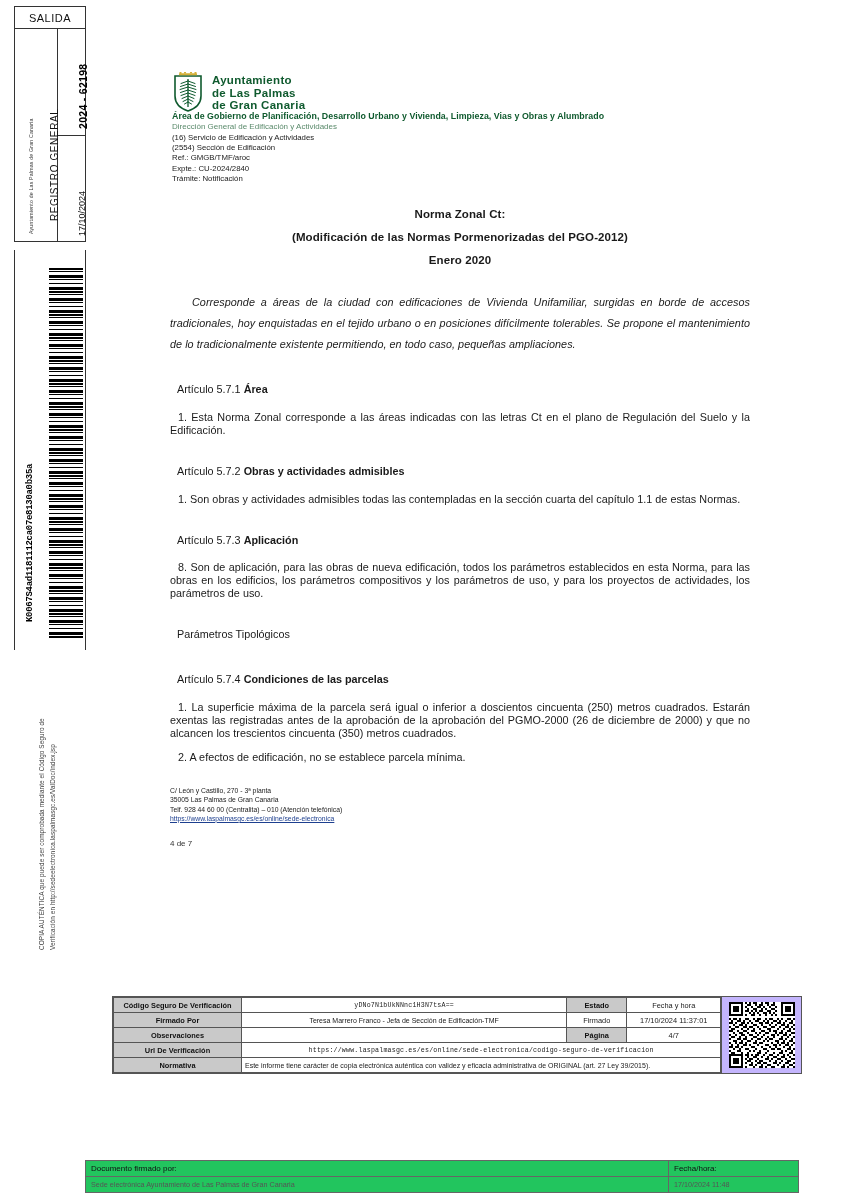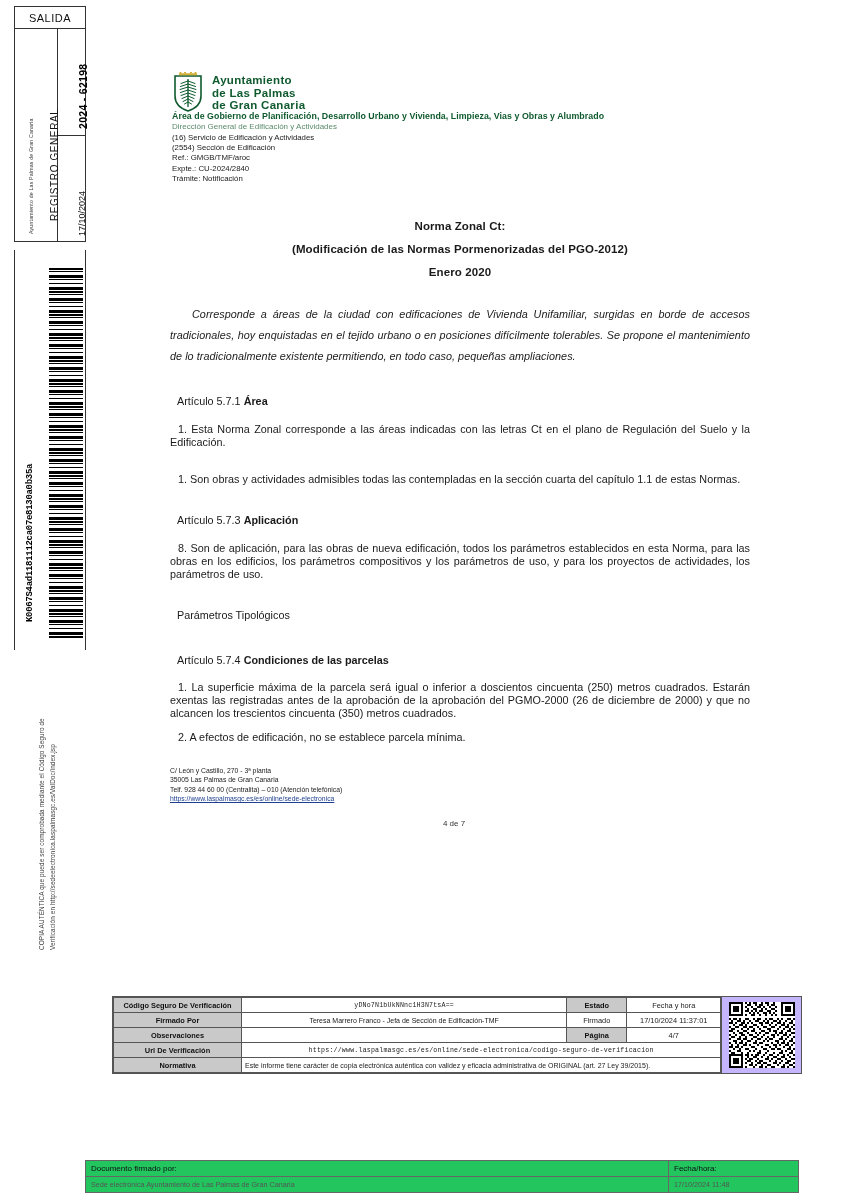--- a/index.html
+++ b/index.html
@@ -182,21 +182,21 @@
   #ref-block span { display: block; }
 
   
   .doc-title {
     text-align: center;
     font-weight: bold;
     font-size: 11.5px;
     margin: 0 0 11px 0;
     letter-spacing: 0.1px;
   }
-  #title-1 { margin-top: 36px; }
+  #title-1 { margin-top: 24px; }
 
   
   #intro {
     font-style: italic;
     font-size: 10.8px;
     line-height: 21px;
     text-align: justify;
     text-indent: 22px;
     margin-top: 26px;
     letter-spacing: 0.05px;
@@ -231,21 +231,21 @@
     font-size: 6.8px;
     line-height: 9.3px;
     color: #222;
   }
   #contact-footer span { display: block; }
   #contact-footer .link {
     color: #1d3f8f;
     text-decoration: underline;
   }
   #page-number {
-    text-align: center;
+    text-align: left;
     font-size: 8px;
     color: #333;
     margin-top: 16px;
     padding-right: 12px;
   }
 
   
   #verification-wrap {
     position: absolute;
     left: 112px; top: 996px;
@@ -410,20 +410,23 @@
   <p id="intro">Corresponde a áreas de la ciudad con edificaciones de Vivienda Unifamiliar, surgidas en borde de accesos tradicionales, hoy enquistadas en el tejido urbano o en posiciones difícilmente tolerables. Se propone el mantenimiento de lo tradicionalmente existente permitiendo, en todo caso, pequeñas ampliaciones.</p>
 
   <div class="article">
     <div class="article-head">
       <span class="num">Artículo 5.7.1 </span><span class="name">Área</span>
     </div>
     <p class="article-para">1. Esta Norma Zonal corresponde a las áreas indicadas con las letras Ct en el plano de Regulación del Suelo y la Edificación.</p>
   </div>
 
   <div class="article">
+    <div class="article-head">
+      <span class="num">Artículo 5.7.2 </span><span class="name">Obras y actividades admisibles</span>
+    </div>
     <p class="article-para">1. Son obras y actividades admisibles todas las contempladas en la sección cuarta del capítulo  1.1 de estas Normas.</p>
   </div>
 
   <div class="article">
     <div class="article-head">
       <span class="num">Artículo 5.7.3 </span><span class="name">Aplicación</span>
     </div>
     <p class="article-para">8. Son de aplicación, para las obras de nueva edificación, todos los parámetros establecidos en esta Norma, para las obras en los edificios, los parámetros compositivos y los parámetros de uso, y para los proyectos de actividades, los parámetros de uso.</p>
   </div>
 

